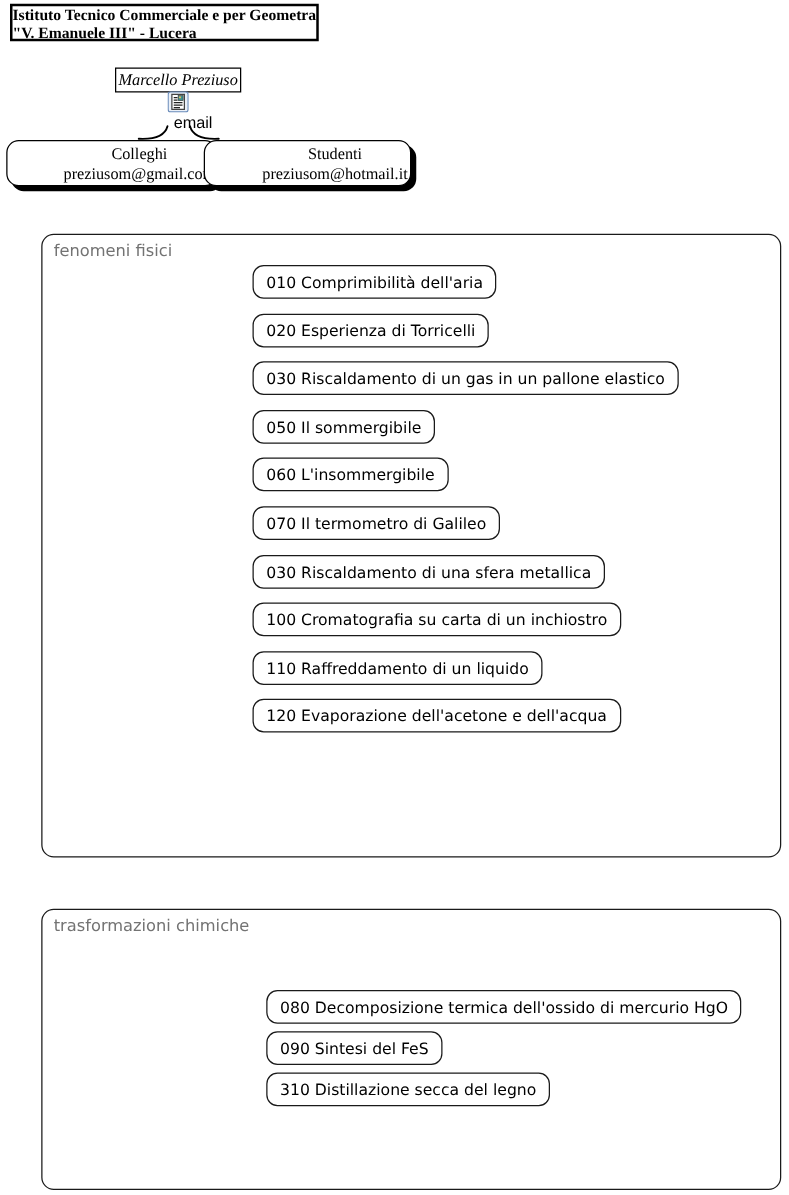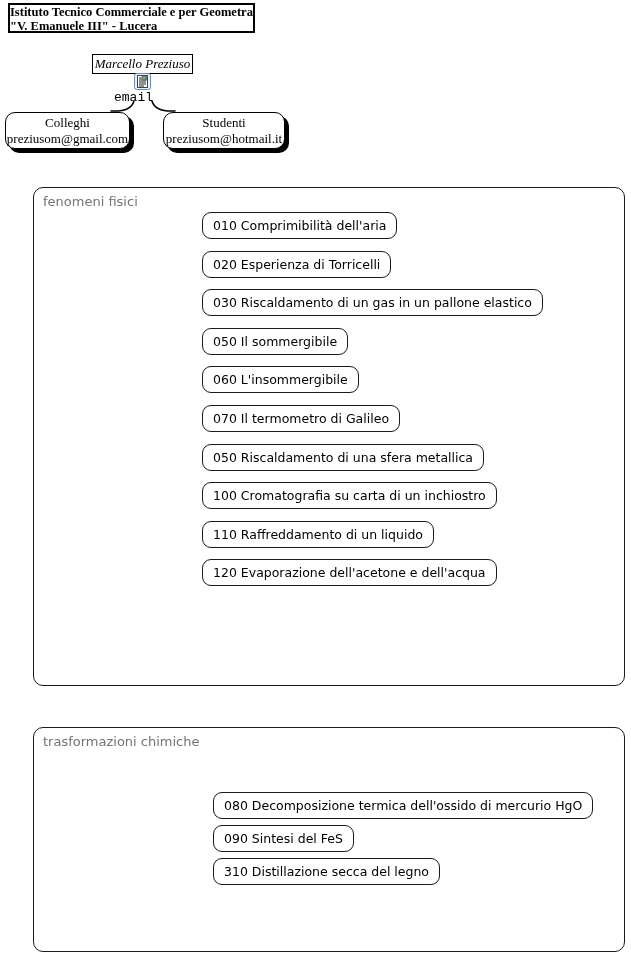--- a/index.html
+++ b/index.html
@@ -18,31 +18,31 @@
   }
   
   .person-box{
     position:absolute;left:92px;top:54px;width:99px;height:18px;
     border:1px solid #000;background:#fff;text-align:center;
     font-family:"Liberation Serif","DejaVu Serif",serif;font-style:italic;
     font-size:13px;line-height:18px;white-space:nowrap;
   }
   .email-icon{position:absolute;left:134px;top:73px;width:17px;height:17px;cursor:pointer;}
   .email-label{
-    position:absolute;left:114px;top:90px;width:56px;text-align:left;
-    font-family:Liberation Mono, monospace;font-size:13px;
+    position:absolute;left:114px;top:90px;width:56px;text-align:right;
+    font-family:Liberation Sans, sans-serif;font-size:13px;
   }
   .connectors{position:absolute;left:0;top:0;width:300px;height:170px;pointer-events:none;}
   
   .shadow-box{
     position:absolute;top:112px;height:33px;
     border:1.5px solid #000;border-radius:10px;background:#fff;
     box-shadow:4px 4px 0 #000;
     font-family:"Liberation Serif","DejaVu Serif",serif;font-size:13px;
-    text-align:center;line-height:16px;padding-top:2px;cursor:pointer;
+    text-align:center;line-height:16px;padding-top:2px;cursor:pointer;padding-left:44px;
   }
   .shadow-box.left{left:5px;width:123px;}
   .shadow-box.right{left:163px;width:120px;}
   
   .panel{
     position:absolute;left:33px;width:590px;
     border:1px solid #1a1a1a;border-radius:10px;background:#fff;
   }
   .panel1{top:187px;height:497px;}
   .panel2{top:727px;height:223px;}
@@ -104,21 +104,21 @@
 
   <div class="panel panel1">
     <div class="panel-title">fenomeni fisici</div>
     <div class="btn-col">
       <div class="node-btn">010 Comprimibilità dell'aria</div>
       <div class="node-btn">020 Esperienza di Torricelli</div>
       <div class="node-btn">030 Riscaldamento di un gas in un pallone elastico</div>
       <div class="node-btn">050 Il sommergibile</div>
       <div class="node-btn">060 L'insommergibile</div>
       <div class="node-btn">070 Il termometro di Galileo</div>
-      <div class="node-btn">050 Riscaldamento di una sfera metallica</div>
+      <div class="node-btn">030 Riscaldamento di una sfera metallica</div>
       <div class="node-btn">100 Cromatografia su carta di un inchiostro</div>
       <div class="node-btn">110 Raffreddamento di un liquido</div>
       <div class="node-btn">120 Evaporazione dell'acetone e dell'acqua</div>
     </div>
   </div>
 
   <div class="panel panel2">
     <div class="panel-title">trasformazioni chimiche</div>
     <div class="btn-col">
       <div class="node-btn">080 Decomposizione termica dell'ossido di mercurio HgO</div>

